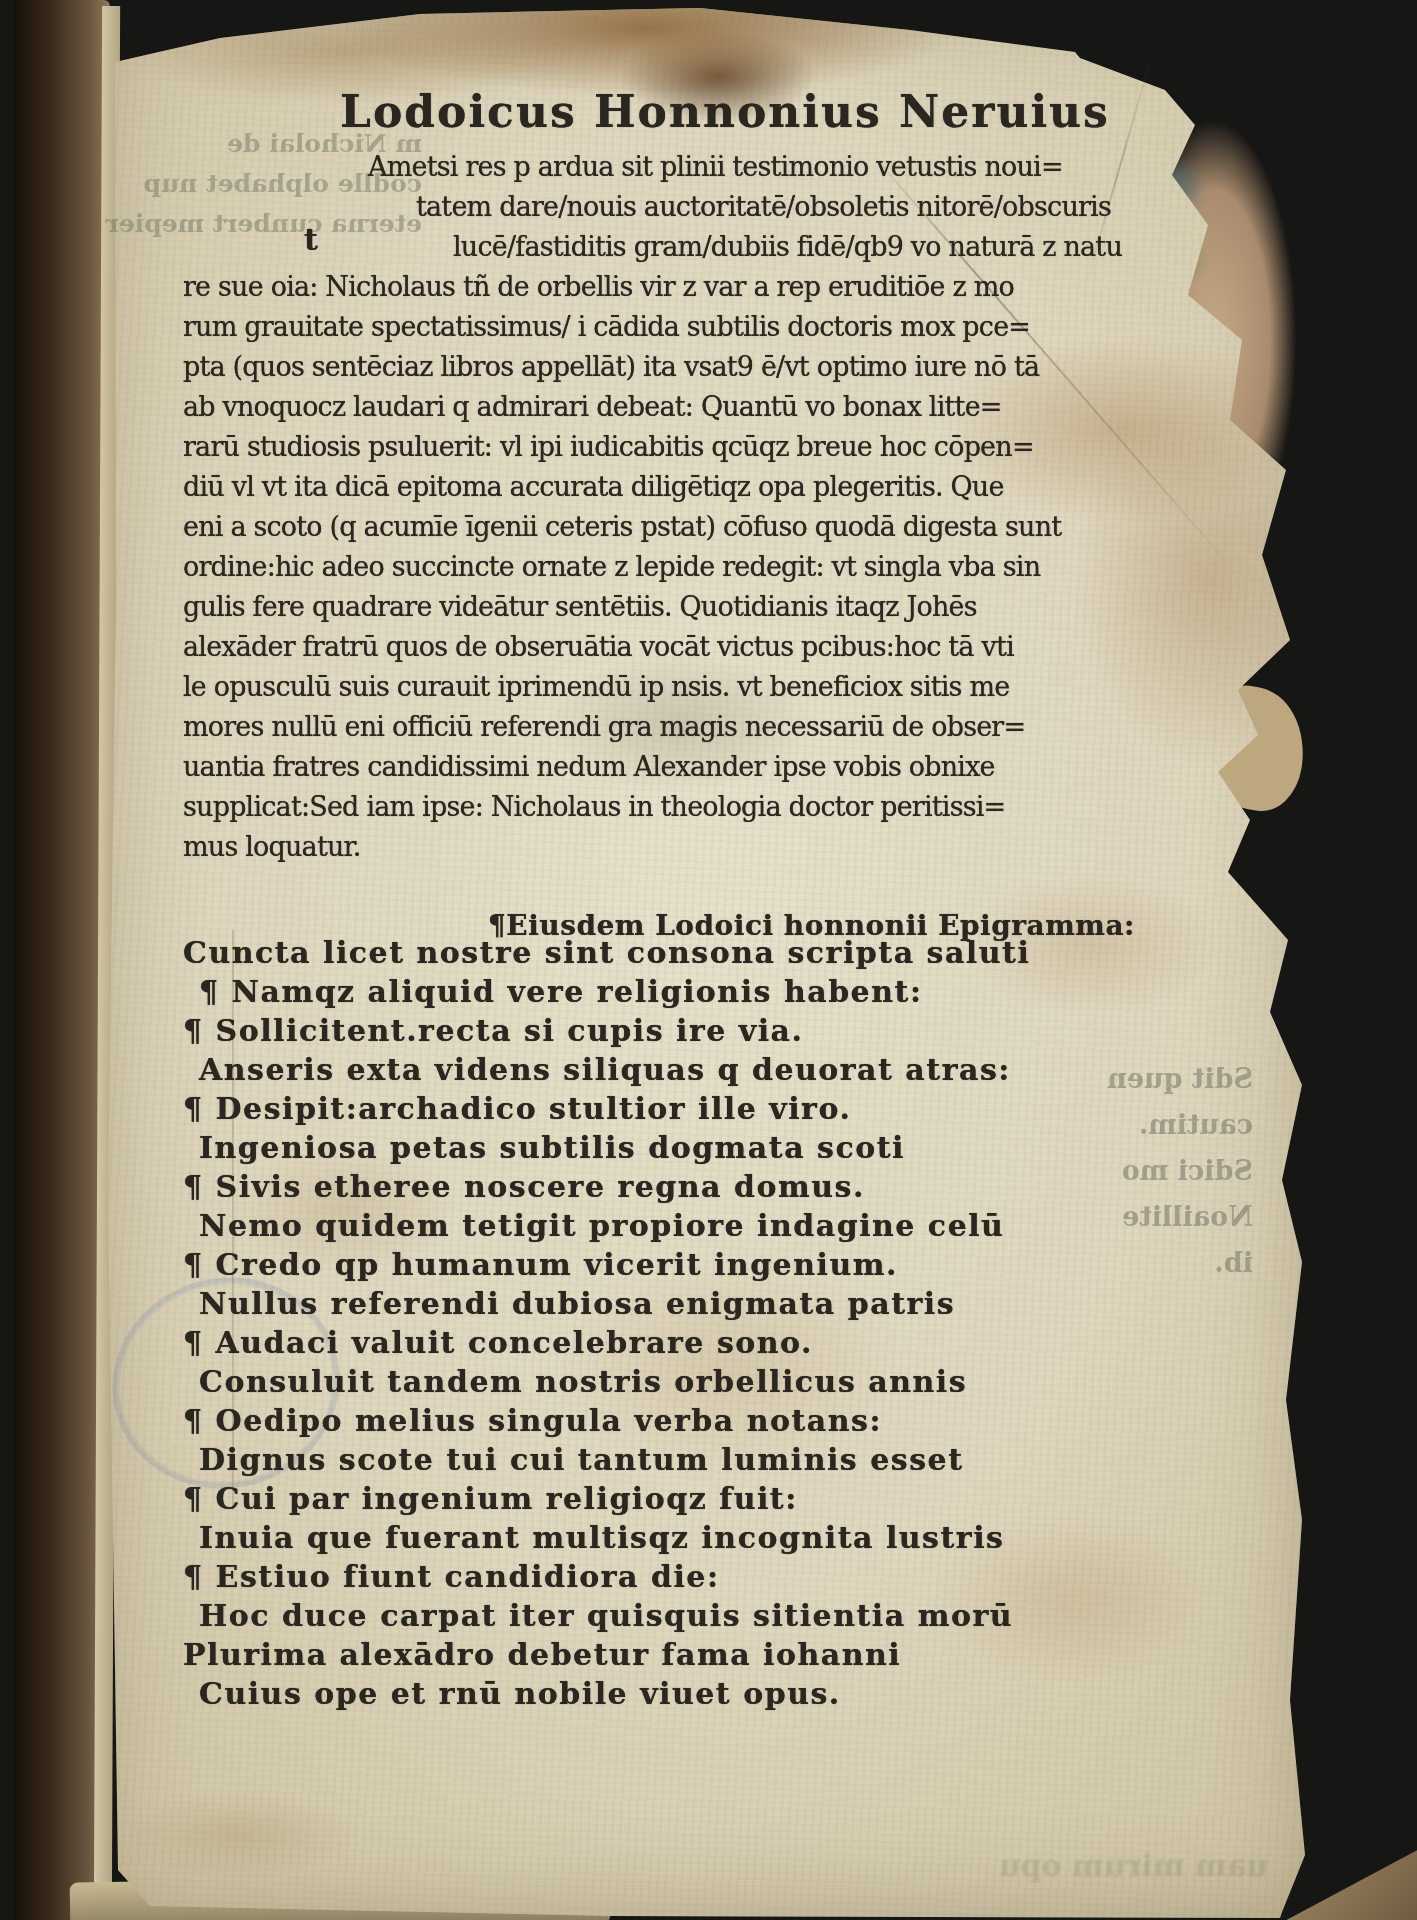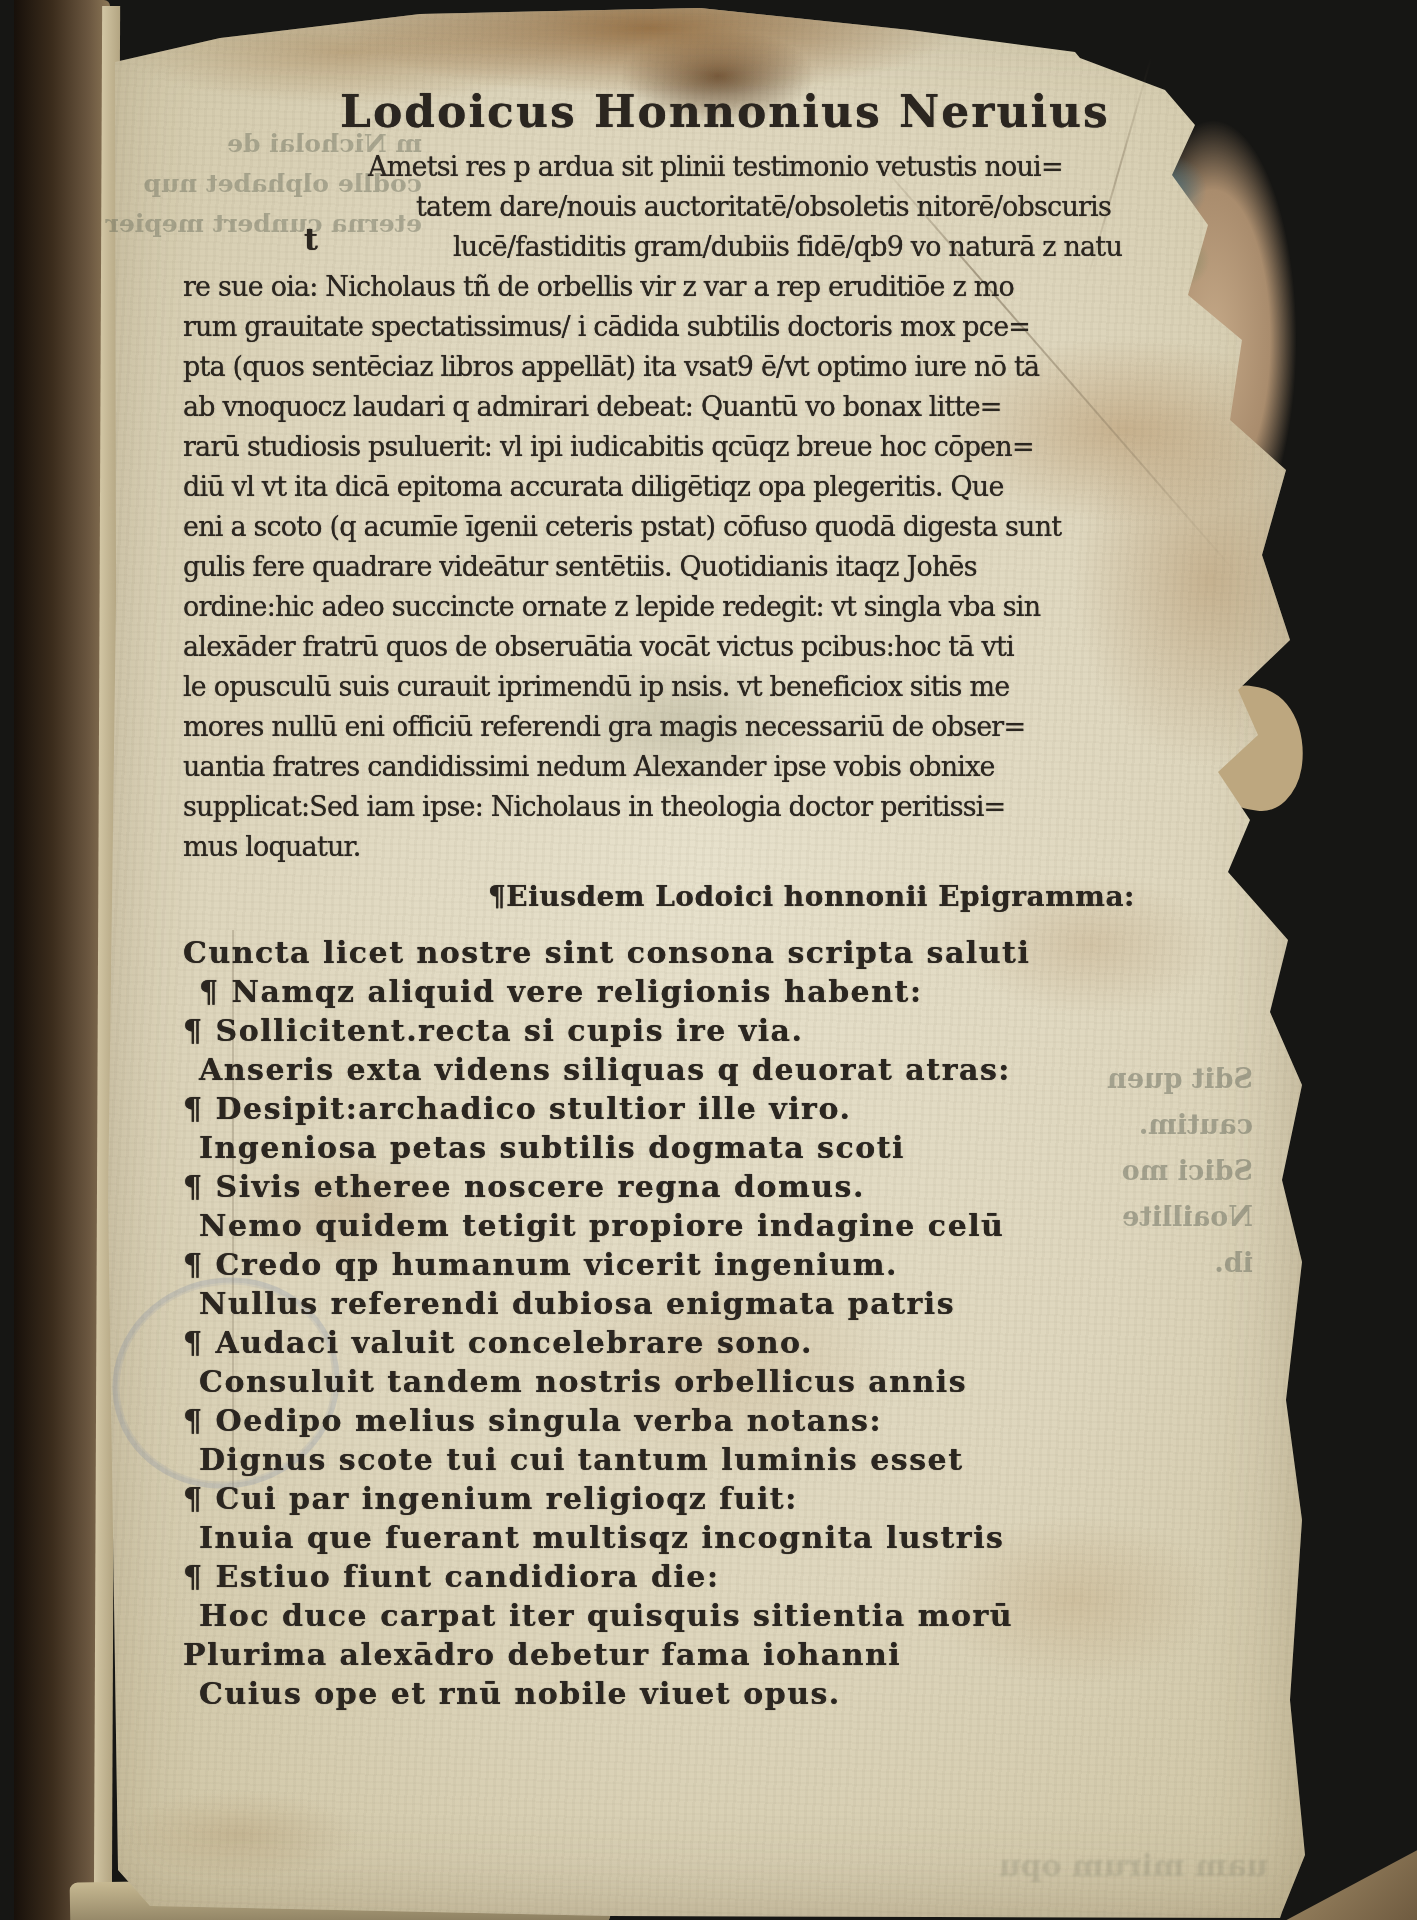--- a/index.html
+++ b/index.html
@@ -78,21 +78,21 @@
   .ghostC div{position:static;font-size:30px;line-height:40px;white-space:nowrap;}
 
   
   .ink{color:#2b2620;text-shadow:0 0 .8px rgba(43,38,32,.9);}
   .title{left:340px;top:86px;font-size:44px;font-weight:bold;letter-spacing:2px;white-space:nowrap;}
   .guide-t{left:304px;top:222px;font-size:30px;font-weight:bold;}
   .para{left:183px;top:147px;width:945px;}
   .para div{position:static;height:40px;line-height:40px;font-size:27px;font-weight:normal;
             letter-spacing:-0.8px;white-space:nowrap;}
   .para .i1{margin-left:185px}.para .i2{margin-left:233px}.para .i3{margin-left:270px}
-  .epihead{left:488px;top:880px;font-size:28px;font-weight:bold;letter-spacing:.5px;white-space:nowrap;}
+  .epihead{left:488px;top:909px;font-size:28px;font-weight:bold;letter-spacing:.5px;white-space:nowrap;}
   .poem{left:183px;top:933px;width:980px;}
   .poem div{position:static;height:39px;line-height:39px;font-size:30px;font-weight:bold;
             letter-spacing:1.5px;white-space:nowrap;}
   .poem div:nth-child(even){margin-left:16px;}
 </style>
 </head>
 <body>
 
 <div class="photo">
 
@@ -134,22 +134,22 @@
     <div class="i1">Ametsi res p ardua sit plinii testimonio vetustis noui=</div>
     <div class="i2">tatem dare/nouis auctoritatē/obsoletis nitorē/obscuris</div>
     <div class="i3">lucē/fastiditis gram/dubiis fidē/qb9 vo naturā z natu</div>
     <div>re sue oia: Nicholaus tñ de orbellis vir z var a rep eruditiōe z mo</div>
     <div>rum grauitate spectatissimus/ i cādida subtilis doctoris mox pce=</div>
     <div>pta (quos sentēciaz libros appellāt) ita vsat9 ē/vt optimo iure nō tā</div>
     <div>ab vnoquocz laudari q admirari debeat: Quantū vo bonax litte=</div>
     <div>rarū studiosis psuluerit: vl ipi iudicabitis qcūqz breue hoc cōpen=</div>
     <div>diū vl vt ita dicā epitoma accurata diligētiqz opa plegeritis. Que</div>
     <div>eni a scoto (q acumīe īgenii ceteris pstat) cōfuso quodā digesta sunt</div>
+    <div>ordine:hic adeo succincte ornate z lepide redegit: vt singla vba sin</div>
     <div>gulis fere quadrare videātur sentētiis. Quotidianis itaqz Johēs</div>
-    <div>ordine:hic adeo succincte ornate z lepide redegit: vt singla vba sin</div>
     <div>alexāder fratrū quos de obseruātia vocāt victus pcibus:hoc tā vti</div>
     <div>le opusculū suis curauit iprimendū ip nsis. vt beneficiox sitis me</div>
     <div>mores  nullū eni officiū referendi gra magis necessariū de obser=</div>
     <div>uantia fratres candidissimi nedum Alexander ipse vobis obnixe</div>
     <div>supplicat:Sed iam ipse: Nicholaus in theologia doctor peritissi=</div>
     <div>mus loquatur.</div>
   </div>
 
   <div class="epihead ink">¶Eiusdem Lodoici honnonii Epigramma:</div>
 

